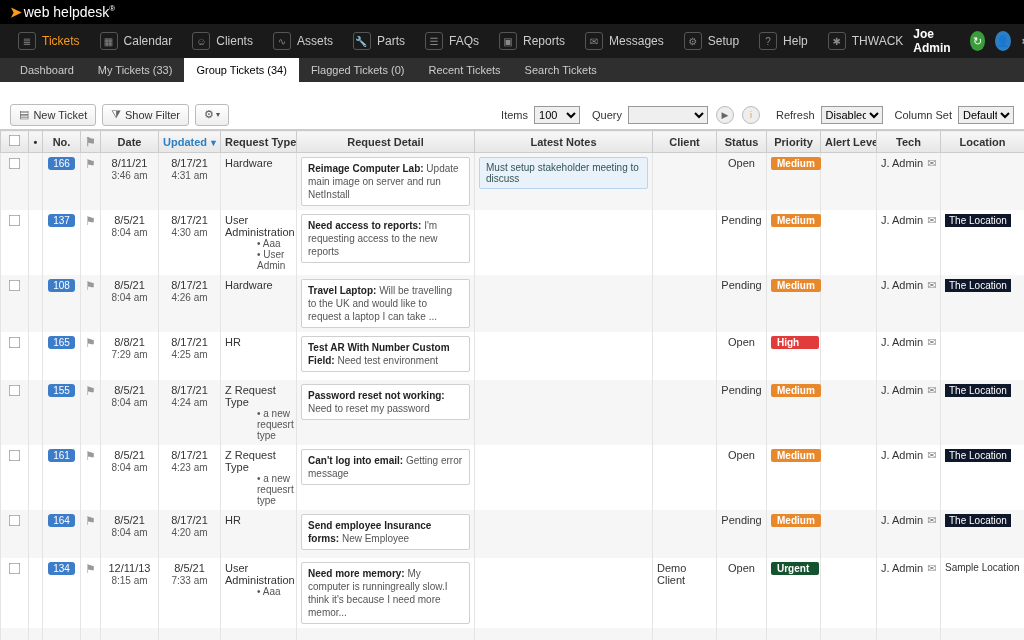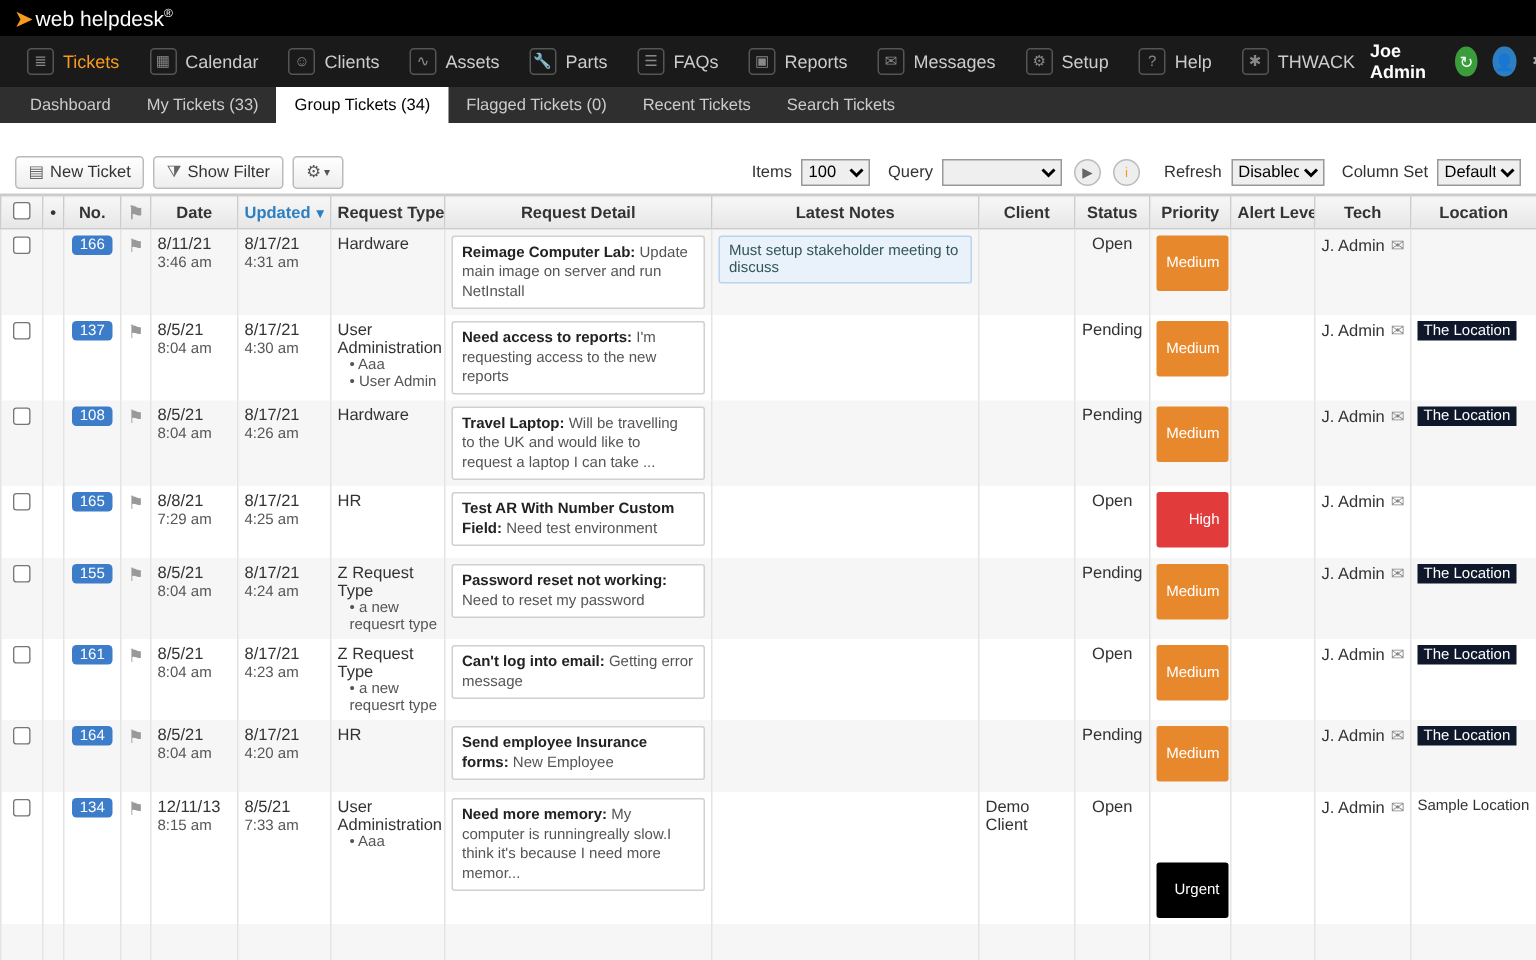--- a/index.html
+++ b/index.html
@@ -43,35 +43,35 @@
   .grid th.updated { color:#2d7fc1;}
   .grid th .sort-arrow{color:#2d7fc1;font-size:9px;margin-left:2px;}
   .grid td { border-left:1px solid #e4e4e4; border-right:1px solid #e4e4e4; font-size:11px; vertical-align:top; padding:4px 4px; }
   .grid tbody tr { height: 48px; }
   .grid tbody tr:nth-child(odd) td { background:#f6f6f6; }
   .grid tbody tr:nth-child(even) td { background:#fff; }
   .grid td.empty-row { height: 28px; }
 
   .ticket-pill { background:#3d7cc9; color:#fff; border-radius:3px; padding:1px 5px; font-size:10px; display:inline-block;}
   .flag { color:#999; font-size:12px; }
-  .date-cell { color:#333; }
+  .date-cell { text-align:center; color:#333; }
   .date-cell .t { color:#555; font-size:10px;}
   .reqtype { color:#333; font-size:10px;}
-  .reqtype .sub { color:#555; font-size:10px; padding-left:8px;}
+  .reqtype .sub { color:#555; font-size:10px; padding-left:8px;margin-left:24px;}
   .reqtype .sub::before{content:"• ";}
 
   .detail-box { background:#fff; border:1px solid #d0d0d0; border-radius:2px; padding:4px 6px; font-size:10px; color:#555; line-height:1.3; }
   .detail-box b { color:#222; font-weight:bold;}
   .note-box { background:#e9f2fb; border:1px solid #b8d4ee; border-radius:2px; padding:4px 6px; font-size:10px; color:#355; }
 
   .status-cell{ text-align:center; color:#333; font-size:11px;margin-left:28px;}
-  .prio { display:inline-block; min-width:48px; text-align:right; border-radius:2px; padding:13px 6px; font-size:10px; color:#fff;}
+  .prio { display:inline-block; min-width:48px; text-align:left; border-radius:2px; padding:1px 6px; font-size:10px; color:#fff;font-weight:bold;}
   .prio.medium{ background:#e8882c;}
   .prio.high{   background:#e23b3b;}
-  .prio.urgent{ background:#000000;margin-top:43px;}
+  .prio.urgent{ background:#14532d;}
   .tech-cell{ color:#333; font-size:10px; white-space:nowrap;}
   .mail-ic{ color:#888; font-size:11px; margin-left:4px;}
   .loc-pill{ background:#0f172a; color:#fff; font-size:10px; padding:1px 4px; display:inline-block; white-space:nowrap; overflow:hidden;}
 
   td.center{text-align:center;}
   td.left{text-align:left;}
 
   input[type=checkbox]{ transform: scale(0.9); }
 </style>
 </head>

